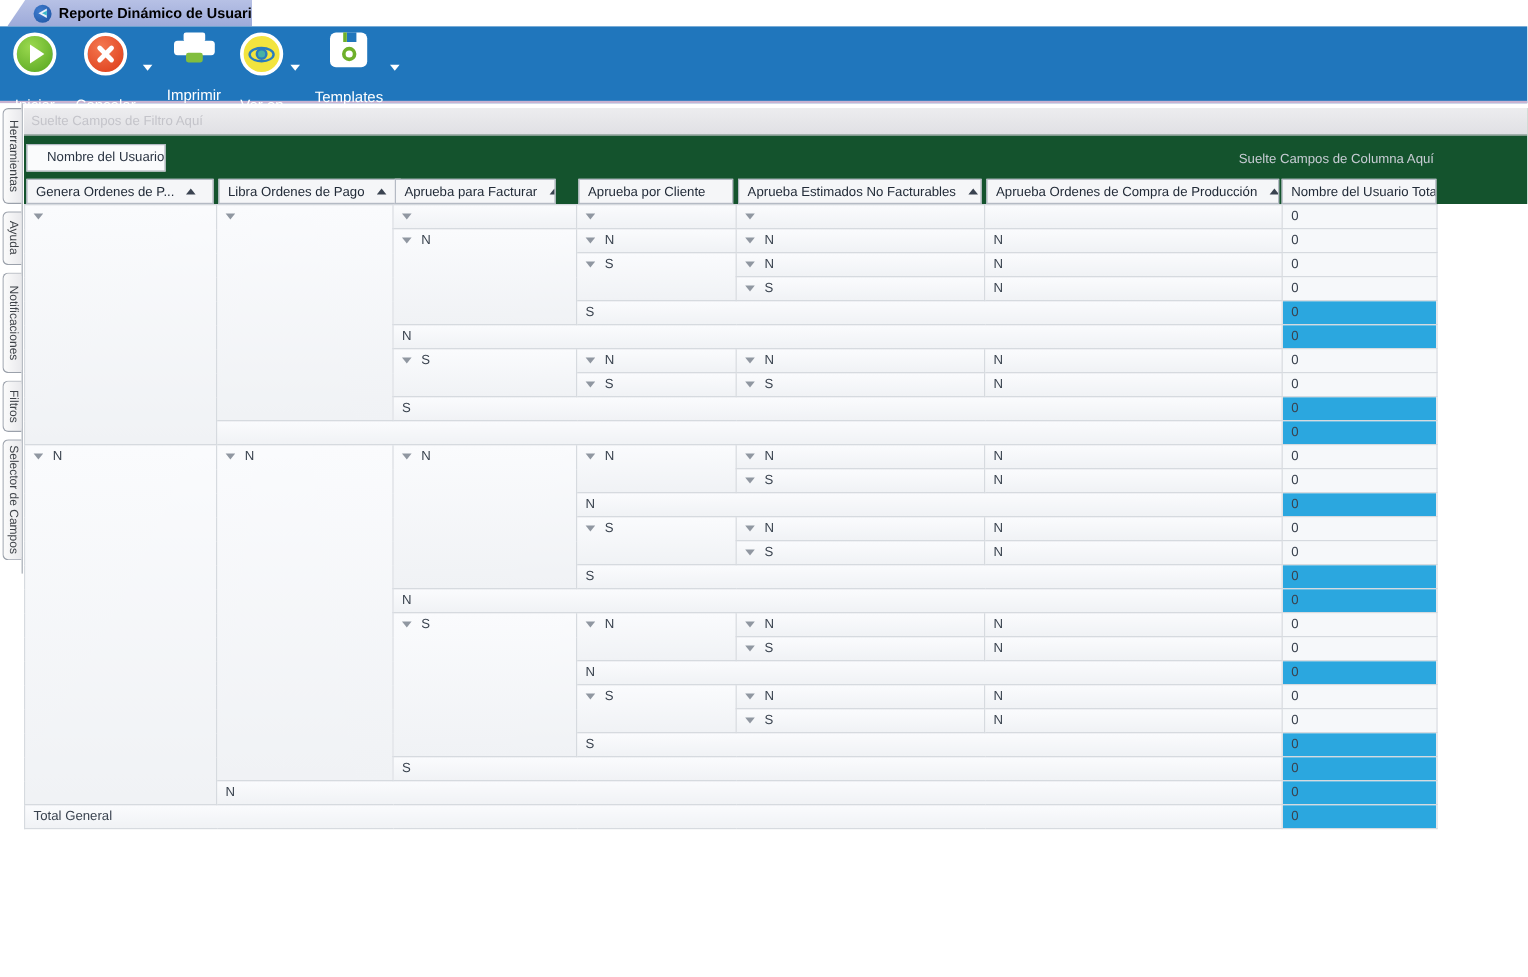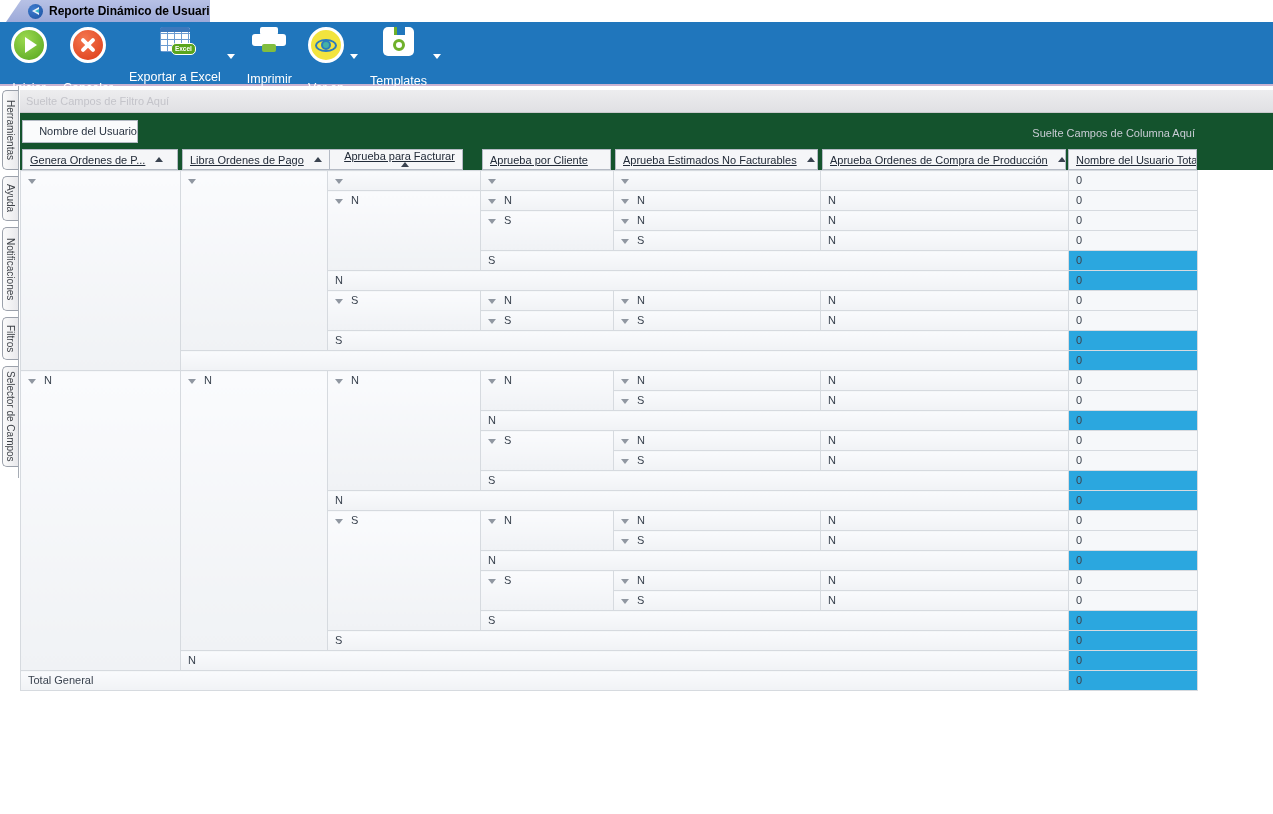--- a/index.html
+++ b/index.html
@@ -86,21 +86,21 @@
   .pivot-head{position:absolute;left:20px;top:90px;width:1253px;height:80px;background:#14532d;}
   .filter-zone{position:absolute;left:0;top:0;right:0;height:22px;
                background:linear-gradient(#EDEDEF,#E0E0E4);border-bottom:1px solid #C9C9CD;
                font-size:11px;color:#C4C4CA;line-height:22px;padding-left:6px;}
   .chip{position:absolute;left:2px;top:30px;width:107px;height:21px;background:#FAFBFC;
         border:1px solid #B4BAC4;font-size:11px;color:#2A3442;line-height:20px;padding-left:7px;text-align:right;}
   .col-drop{position:absolute;top:37px;right:78px;font-size:11px;color:#C8CCD4;}
   .hdrs{position:absolute;left:0;bottom:0;right:0;height:21px;}
   .hbox{position:absolute;bottom:0;height:21px;background:#F5F6F8;border:1px solid #B4BAC4;
         box-sizing:border-box;display:flex;align-items:center;padding-left:7px;
-        font-size:11px;color:#222B38;white-space:nowrap;overflow:hidden;text-decoration:underline;}
+        font-size:11px;color:#222B38;white-space:nowrap;overflow:hidden;}
   .sa{width:0;height:0;border-left:4px solid transparent;border-right:4px solid transparent;
       border-bottom:5px solid #3A4350;margin-left:10px;flex:0 0 auto;}
 
   
   table.pivot{position:absolute;left:20px;top:170px;border-collapse:collapse;table-layout:fixed;
               width:1177px;}
   table.pivot tr{height:20px;}
   table.pivot td{border:1px solid #D6DADF;font-size:11px;color:#3A434F;height:20px;
                  padding:3px 4px 0 7px;vertical-align:top;box-sizing:border-box;overflow:hidden;
                  white-space:nowrap;}
@@ -136,28 +136,20 @@
         <span class="tlabel">Iniciar</span>
       </div>
       <div class="tbtn">
         <div class="iw">
           <span class="tico i-cancel">
             <span class="a"></span>
           </span>
         </div>
         <span class="tlabel">Cancelar</span>
       </div>
-      <div class="tbtn">
-        <div class="iw">
-          <span class="tico i-excel">
-            <span class="a"></span>
-          </span>
-        </div>
-        <span class="tlabel">Exportar a Excel</span>
-      </div>
       <span class="dd"></span>
       <div class="tbtn">
         <div class="iw">
           <span class="tico i-print">
             <span class="a"></span>
           </span>
         </div>
         <span class="tlabel">Imprimir</span>
       </div>
       <div class="tbtn">
@@ -196,21 +188,21 @@
     <div class="col-drop">Suelte Campos de Columna Aquí</div>
     <div class="hdrs" id="hdrs">
         <div class="hbox" style="left: 2px; width: 156px;">
           <span>Genera Ordenes de P...</span>
           <span class="sa"></span>
         </div>
         <div class="hbox" style="left: 162px; width: 152px;">
           <span>Libra Ordenes de Pago</span>
           <span class="sa"></span>
         </div>
-        <div class="hbox" style="left: 309px; width: 134px; flex-direction: column;">
+        <div class="hbox" style="left: 309px; width: 134px;">
           <span>Aprueba para Facturar</span>
           <span class="sa"></span>
         </div>
         <div class="hbox" style="left: 462px; width: 129px; gap: 39px;">
           <span>Aprueba por Cliente</span>
           <span class="sa"></span>
         </div>
         <div class="hbox" style="left: 802px; width: 244px;">
           <span>Aprueba Ordenes de Compra de Producción</span>
           <span class="sa"></span>

